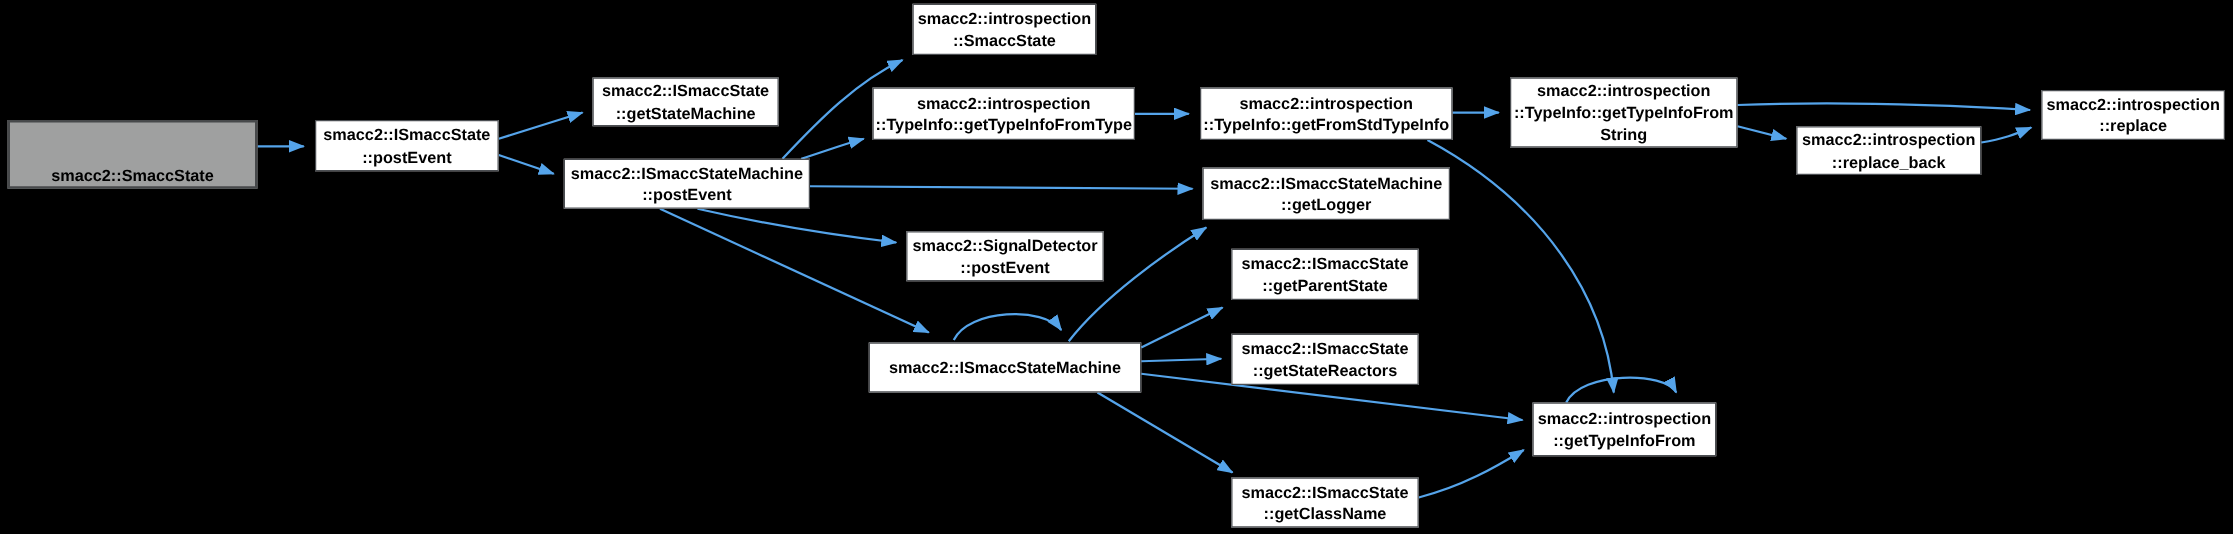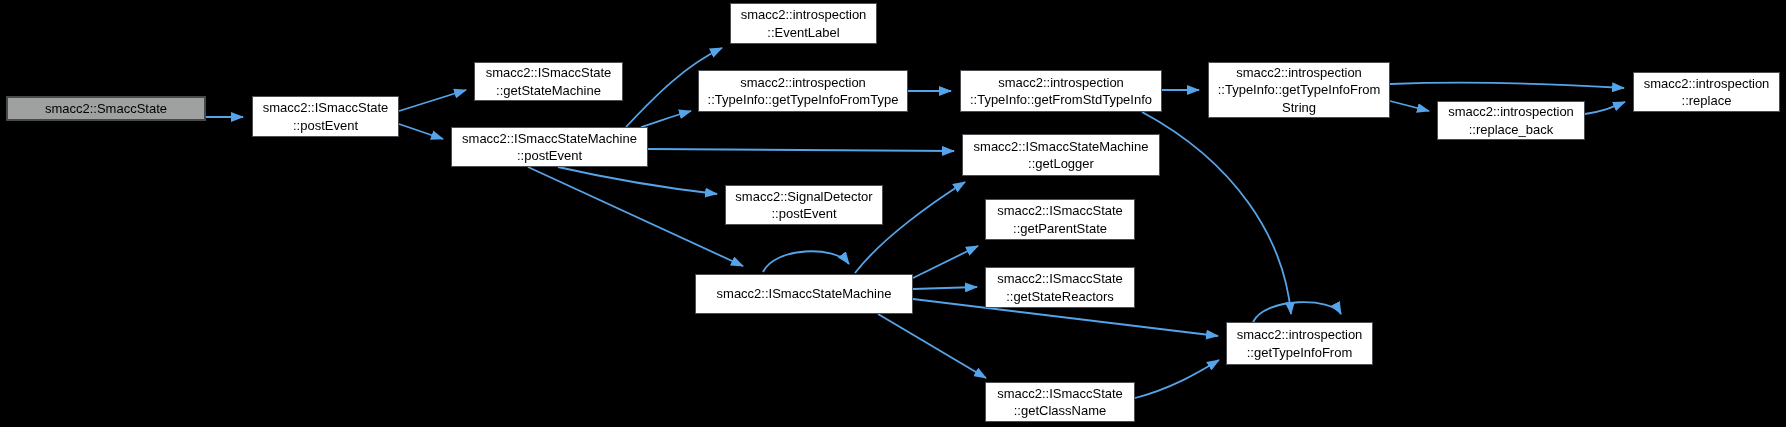--- a/index.html
+++ b/index.html
@@ -3,21 +3,21 @@
 <meta charset="utf-8">
 <style>
   html,body{margin:0;padding:0;background:#000;}
   .graph{position:relative;width:1786px;height:427px;background:var(--bg,#000);overflow:hidden;
          font-family:"Liberation Sans",sans-serif;}
   .edges{position:absolute;left:0;top:0;width:1786px;height:427px;}
   .edge{fill:none;stroke:var(--edge-color,#55a4ea);stroke-width:1.8px;}
   .node{position:absolute;box-sizing:border-box;background:var(--node-fill,#fff);
         border:1.6px solid var(--node-border,#4b4e52);color:var(--node-text,#000);
         display:flex;flex-direction:column;justify-content:center;align-items:center;
-        text-align:center;font-size:13px;line-height:1.32;white-space:nowrap;cursor:pointer;}
+        text-align:center;font-size:13px;line-height:1.32;white-space:nowrap;cursor:pointer;font-weight:bold;}
   .node.current{background:var(--current-fill,#9fa0a0);border:2px solid var(--current-border,#47494b);cursor:default;}
   .node span{display:block;}
 </style>
 </head>
 <body>
 
 <div class="graph">
   <svg class="edges" viewBox="0 0 1786 427" xmlns="http://www.w3.org/2000/svg">
     <defs>
       <marker id="arrow" markerUnits="userSpaceOnUse" markerWidth="13" markerHeight="10" refX="12" refY="5" orient="auto">
@@ -43,38 +43,38 @@
         <path d="M855,273 C882,238 933,202 965,182" class="edge" marker-end="url(#arrow)"></path>
         <path d="M913,278 L978,246" class="edge" marker-end="url(#arrow)"></path>
         <path d="M913,289 L977,287" class="edge" marker-end="url(#arrow)"></path>
         <path d="M913,299 L1218,336" class="edge" marker-end="url(#arrow)"></path>
         <path d="M878,314 L986,378" class="edge" marker-end="url(#arrow)"></path>
         <path d="M1135,398 C1170,389 1196,374 1219,360" class="edge" marker-end="url(#arrow)"></path>
         <path d="M1253,322 C1265,297 1332,297 1341,314" class="edge" marker-end="url(#arrow)"></path>
       </g>
   </svg>
   <div id="node-layer">
-      <div class="node current" style="left: 6px; top: 96px; width: 200px; height: 25px;">
+      <div class="node current" style="left: 6px; top: 96px; width: 200px; height: 55px; justify-content: flex-end;">
         <span>smacc2::SmaccState</span>
       </div>
       <div class="node" style="left: 252px; top: 96px; width: 147px; height: 41px;">
         <span>smacc2::ISmaccState</span>
         <span>::postEvent</span>
       </div>
       <div class="node" style="left: 474px; top: 62px; width: 149px; height: 39px;">
         <span>smacc2::ISmaccState</span>
         <span>::getStateMachine</span>
       </div>
       <div class="node" style="left: 451px; top: 127px; width: 197px; height: 40px;">
         <span>smacc2::ISmaccStateMachine</span>
         <span>::postEvent</span>
       </div>
       <div class="node" style="left: 730px; top: 3px; width: 147px; height: 41px;">
         <span>smacc2::introspection</span>
-        <span>::EventLabel</span>
+        <span>::SmaccState</span>
       </div>
       <div class="node" style="left: 698px; top: 70px; width: 210px; height: 42px;">
         <span>smacc2::introspection</span>
         <span>::TypeInfo::getTypeInfoFromType</span>
       </div>
       <div class="node" style="left: 960px; top: 70px; width: 202px; height: 42px;">
         <span>smacc2::introspection</span>
         <span>::TypeInfo::getFromStdTypeInfo</span>
       </div>
       <div class="node" style="left: 1208px; top: 62px; width: 182px; height: 56px;">

